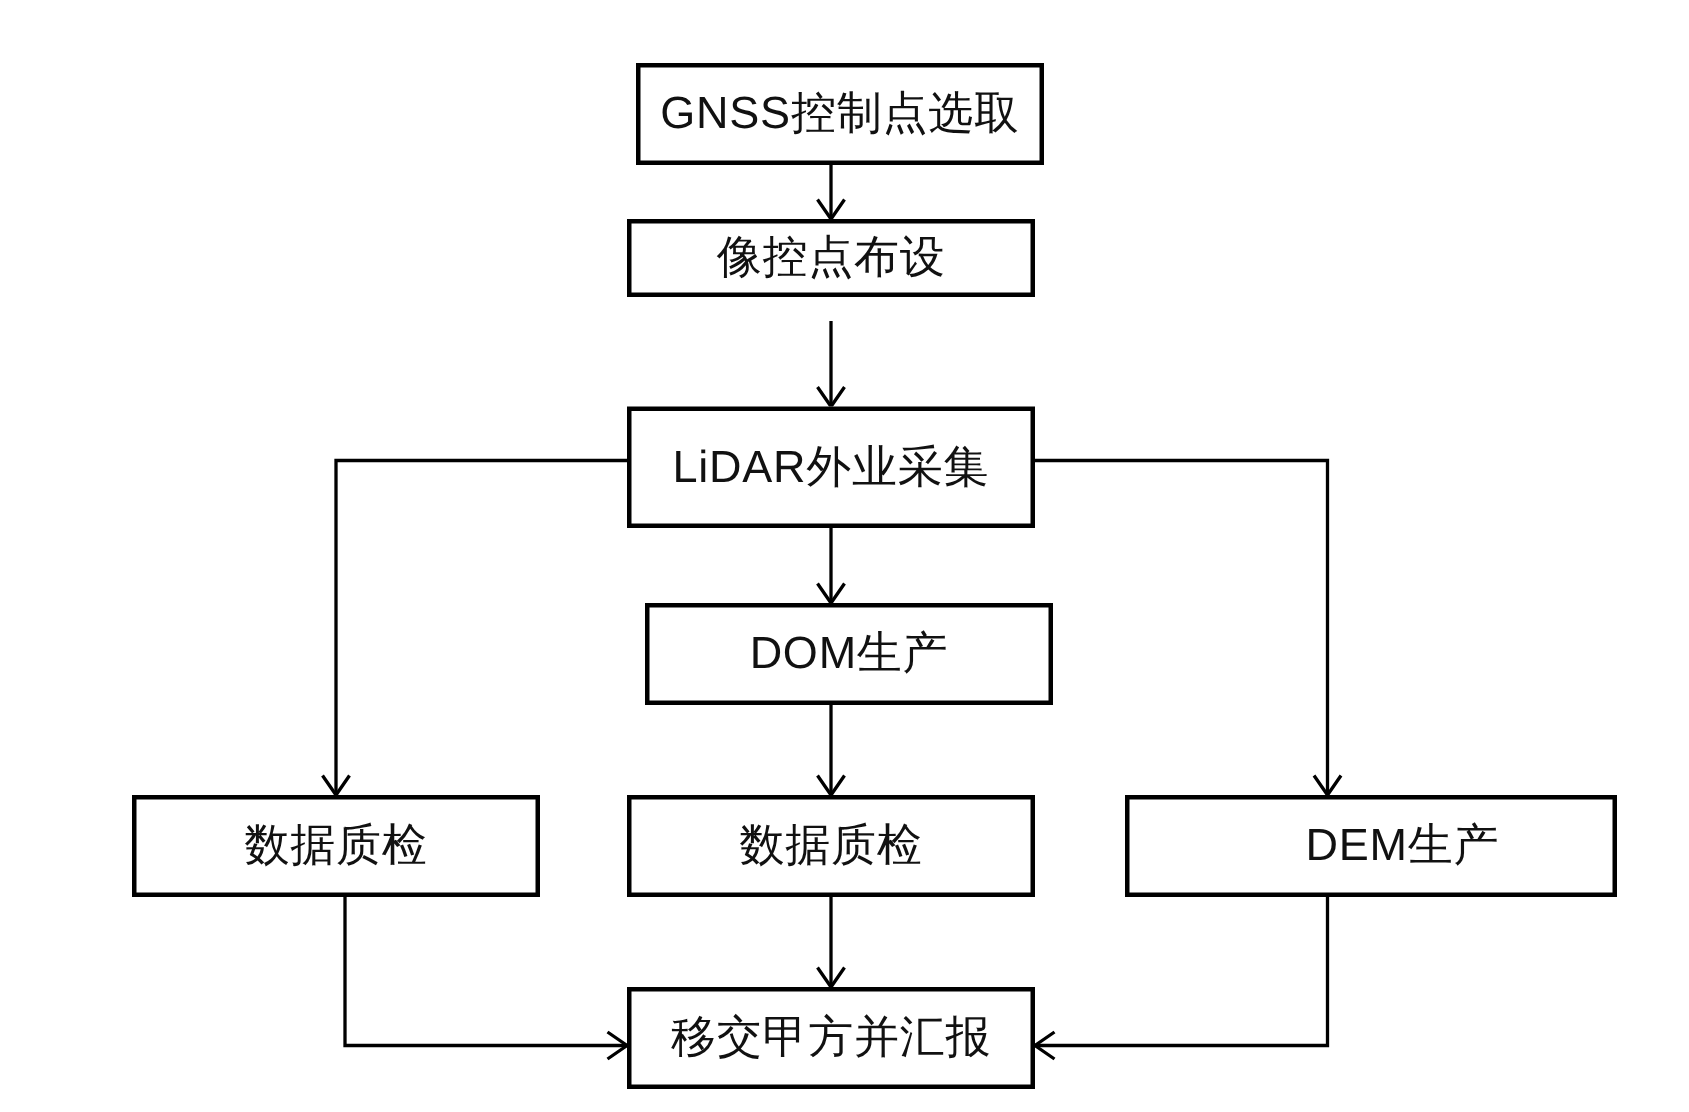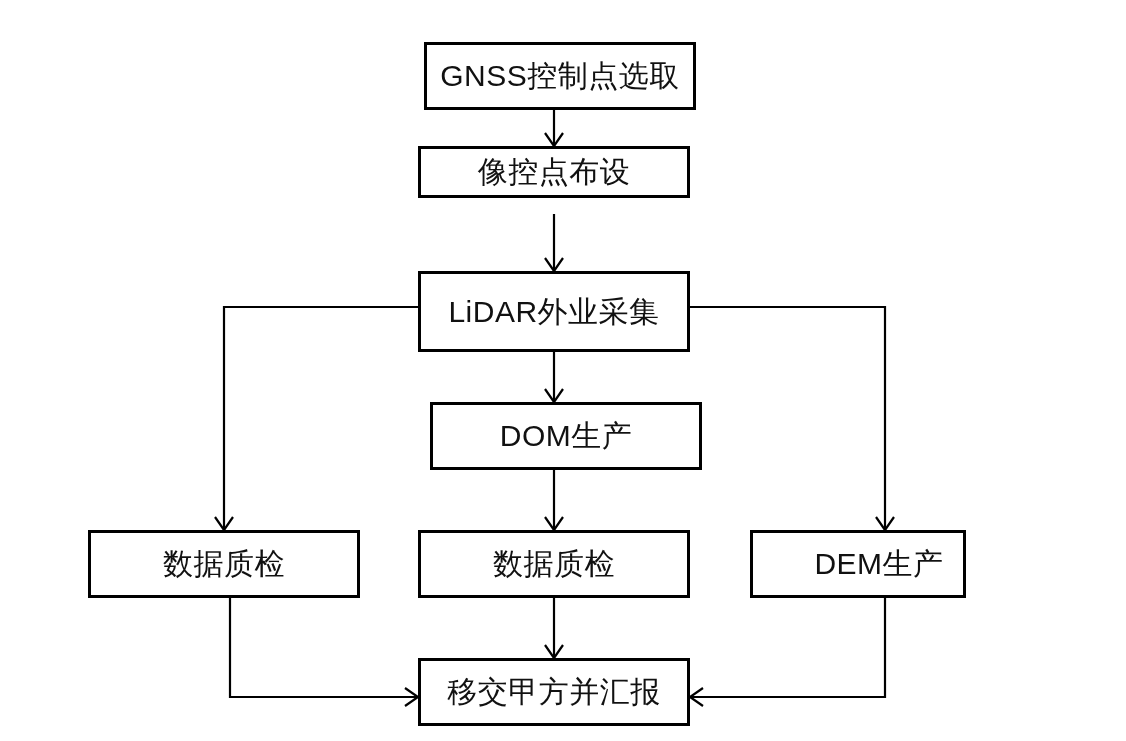--- a/index.html
+++ b/index.html
@@ -95,21 +95,21 @@
   </div>
 
   <div class="node" style="left:88px; top:530px; width:272px; height:68px;">
     <span class="node-label">数据质检</span>
   </div>
 
   <div class="node" style="left:418px; top:530px; width:272px; height:68px;">
     <span class="node-label">数据质检</span>
   </div>
 
-  <div class="node" style="left:750px; top:530px; width:216px; height:68px;padding-left:42px;">
+  <div class="node" style="left:750px; top:530px; width:328px; height:68px;padding-left:42px;">
     <span class="node-label">DEM生产</span>
   </div>
 
   <div class="node" style="left:418px; top:658px; width:272px; height:68px;align-items:center;">
     <span class="node-label">移交甲方并汇报</span>
   </div>
 
 </div>
 
 </body></html>

